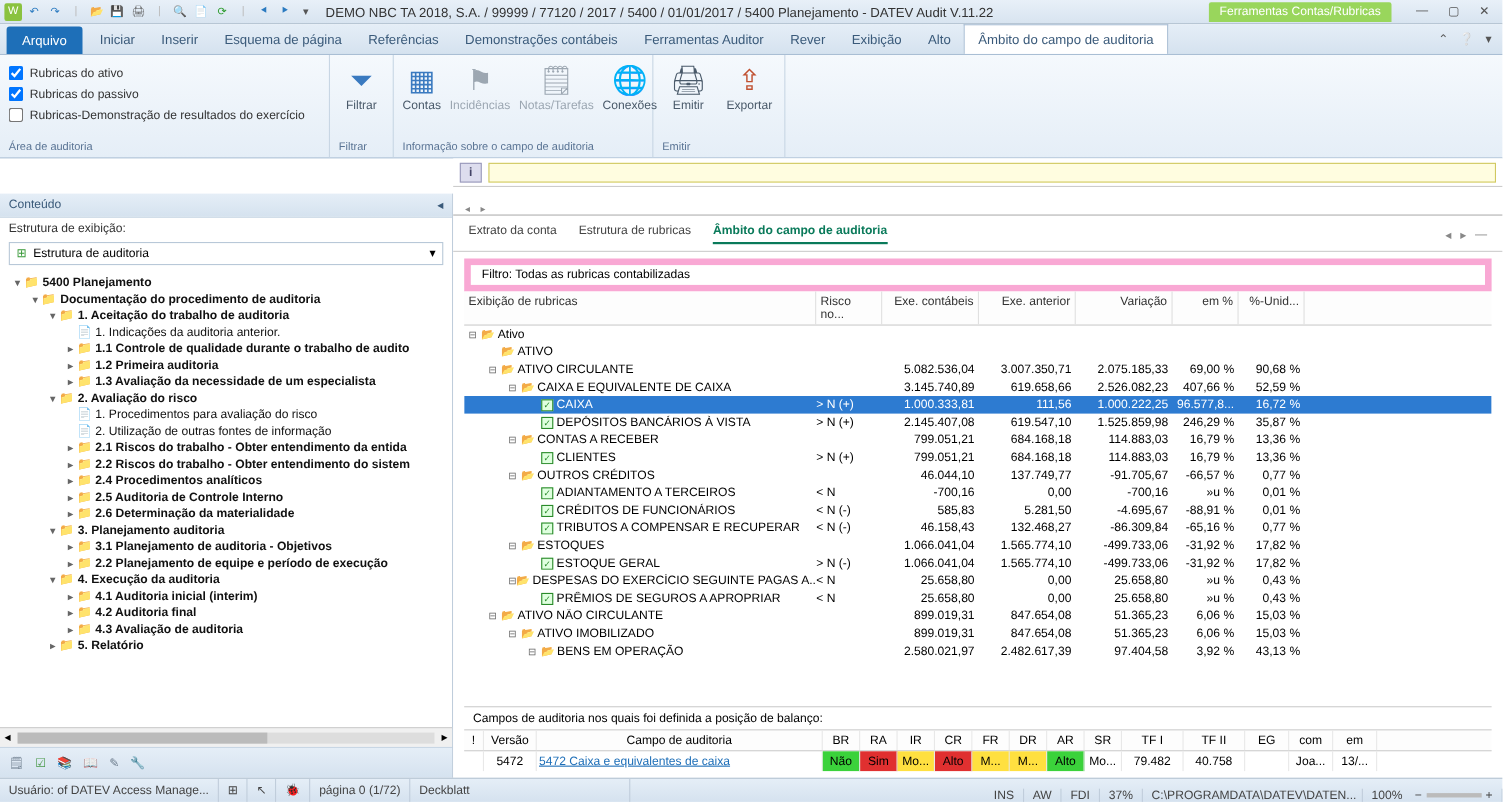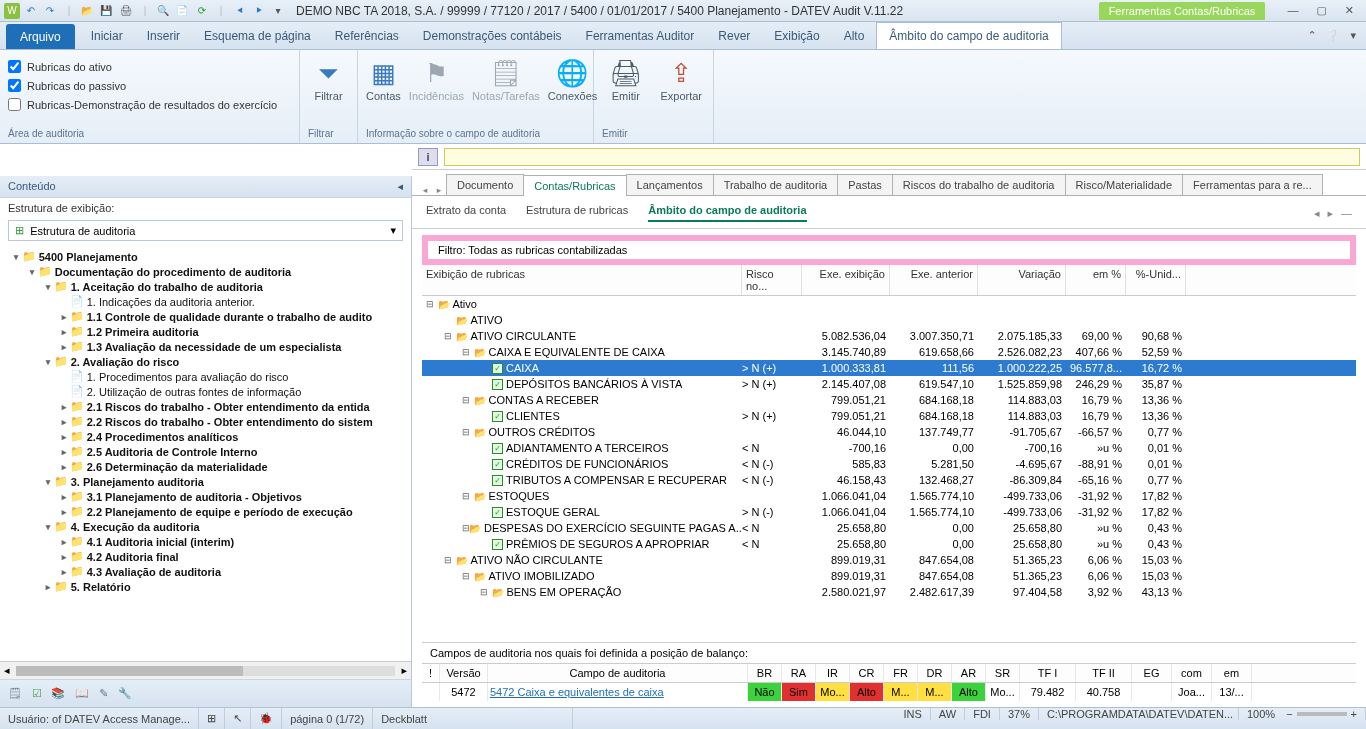--- a/index.html
+++ b/index.html
@@ -62,21 +62,21 @@
 .gc-name { flex:0 0 320px; display:flex; align-items:center; white-space:nowrap; overflow:hidden; }
 .gc-risk { flex:0 0 60px; }
 .gc-num { flex:0 0 88px; text-align:right; padding-right:4px; }
 .gc-pct { flex:0 0 60px; text-align:right; padding-right:4px; }
 .fold { color:#d9a441; font-size:10px; margin-right:2px; }
 .chk { display:inline-block; width:11px; height:11px; border:1px solid #2a8a2a; background:#dfffdf; color:#2a8a2a; font-size:8px; text-align:center; line-height:9px; margin-right:3px; }
 .audit-caption { padding:4px 8px; font-size:11px; border-top:1px solid #ccc; }
 .audit-head, .audit-row { display:flex; font-size:11px; }
 .audit-head { border-top:1px solid #ccc; border-bottom:1px solid #ccc; background:#fdfdfd; }
 .ac { padding:3px 2px; text-align:center; border-right:1px solid #e8e8e8; }
-.statusbar { position:absolute; bottom:0; left:0; right:0; height:22px; background:linear-gradient(#e5eef7,#d5e2ef); border-top:1px solid #b0c0d0; display:flex; align-items:flex-start; font-size:11px; color:#444; }
+.statusbar { position:absolute; bottom:0; left:0; right:0; height:22px; background:linear-gradient(#e5eef7,#d5e2ef); border-top:1px solid #b0c0d0; display:flex; align-items:flex-end; font-size:11px; color:#444; }
 .sb-item { padding:0 8px; border-right:1px solid #c0cddb; height:100%; display:flex; align-items:center; gap:4px; }
 .sb-right { margin-left:auto; display:flex; }
 </style>
 </head>
 <body>
 
 <div class="titlebar">
   <div class="qat">
     <span class="qat-icon" style="background:#8ac23f;border-radius:2px;color:#fff;">W</span>
     <span class="qat-icon" style="color:#2a7ac0;">↶</span>
@@ -337,50 +337,40 @@
   </div>
 
   <div class="right-panel">
     <div class="info-bar">
       <div class="info-btn">i</div>
       <div class="info-field"></div>
     </div>
     <div class="tab-row">
       <span class="tab-nav">◂</span>
       <span class="tab-nav">▸</span>
-      <div id="tabs" style="display:flex;">
-          <div class="tab">Documento</div>
-          <div class="tab active">Contas/Rubricas</div>
-          <div class="tab">Lançamentos</div>
-          <div class="tab">Trabalho de auditoria</div>
-          <div class="tab">Pastas</div>
-          <div class="tab">Riscos do trabalho de auditoria</div>
-          <div class="tab">Risco/Materialidade</div>
-          <div class="tab">Ferramentas para a re...</div>
-        </div>
     </div>
     <div class="subtab-row">
       <div id="subtabs" style="display:flex; gap:20px;">
           <div class="subtab">Extrato da conta</div>
           <div class="subtab">Estrutura de rubricas</div>
           <div class="subtab active">Âmbito do campo de auditoria</div>
         </div>
       <div class="subtab-tools">
         <span>◂</span>
         <span>▸</span>
         <span>—</span>
       </div>
     </div>
 
     <div class="grid-wrap">
       <div class="filter-row">Filtro: Todas as rubricas contabilizadas</div>
       <div class="grid-head">
         <div class="gh gh-name">Exibição de rubricas</div>
         <div class="gh gh-risk">Risco no...</div>
-        <div class="gh gh-num">Exe. exibição</div>
+        <div class="gh gh-num">Exe. contábeis</div>
         <div class="gh gh-num">Exe. anterior</div>
         <div class="gh gh-num">Variação</div>
         <div class="gh gh-pct">em %</div>
         <div class="gh gh-pct">%-Unid...</div>
       </div>
       <div class="grid-body" id="grid-body">
           <div class="gr">
             <div class="gc-name" style="padding-left: 4px;">
               <span style="width: 12px; display: inline-block; font-size: 9px; color: rgb(102, 102, 102);">⊟</span>
               <span class="fold">📂</span>

